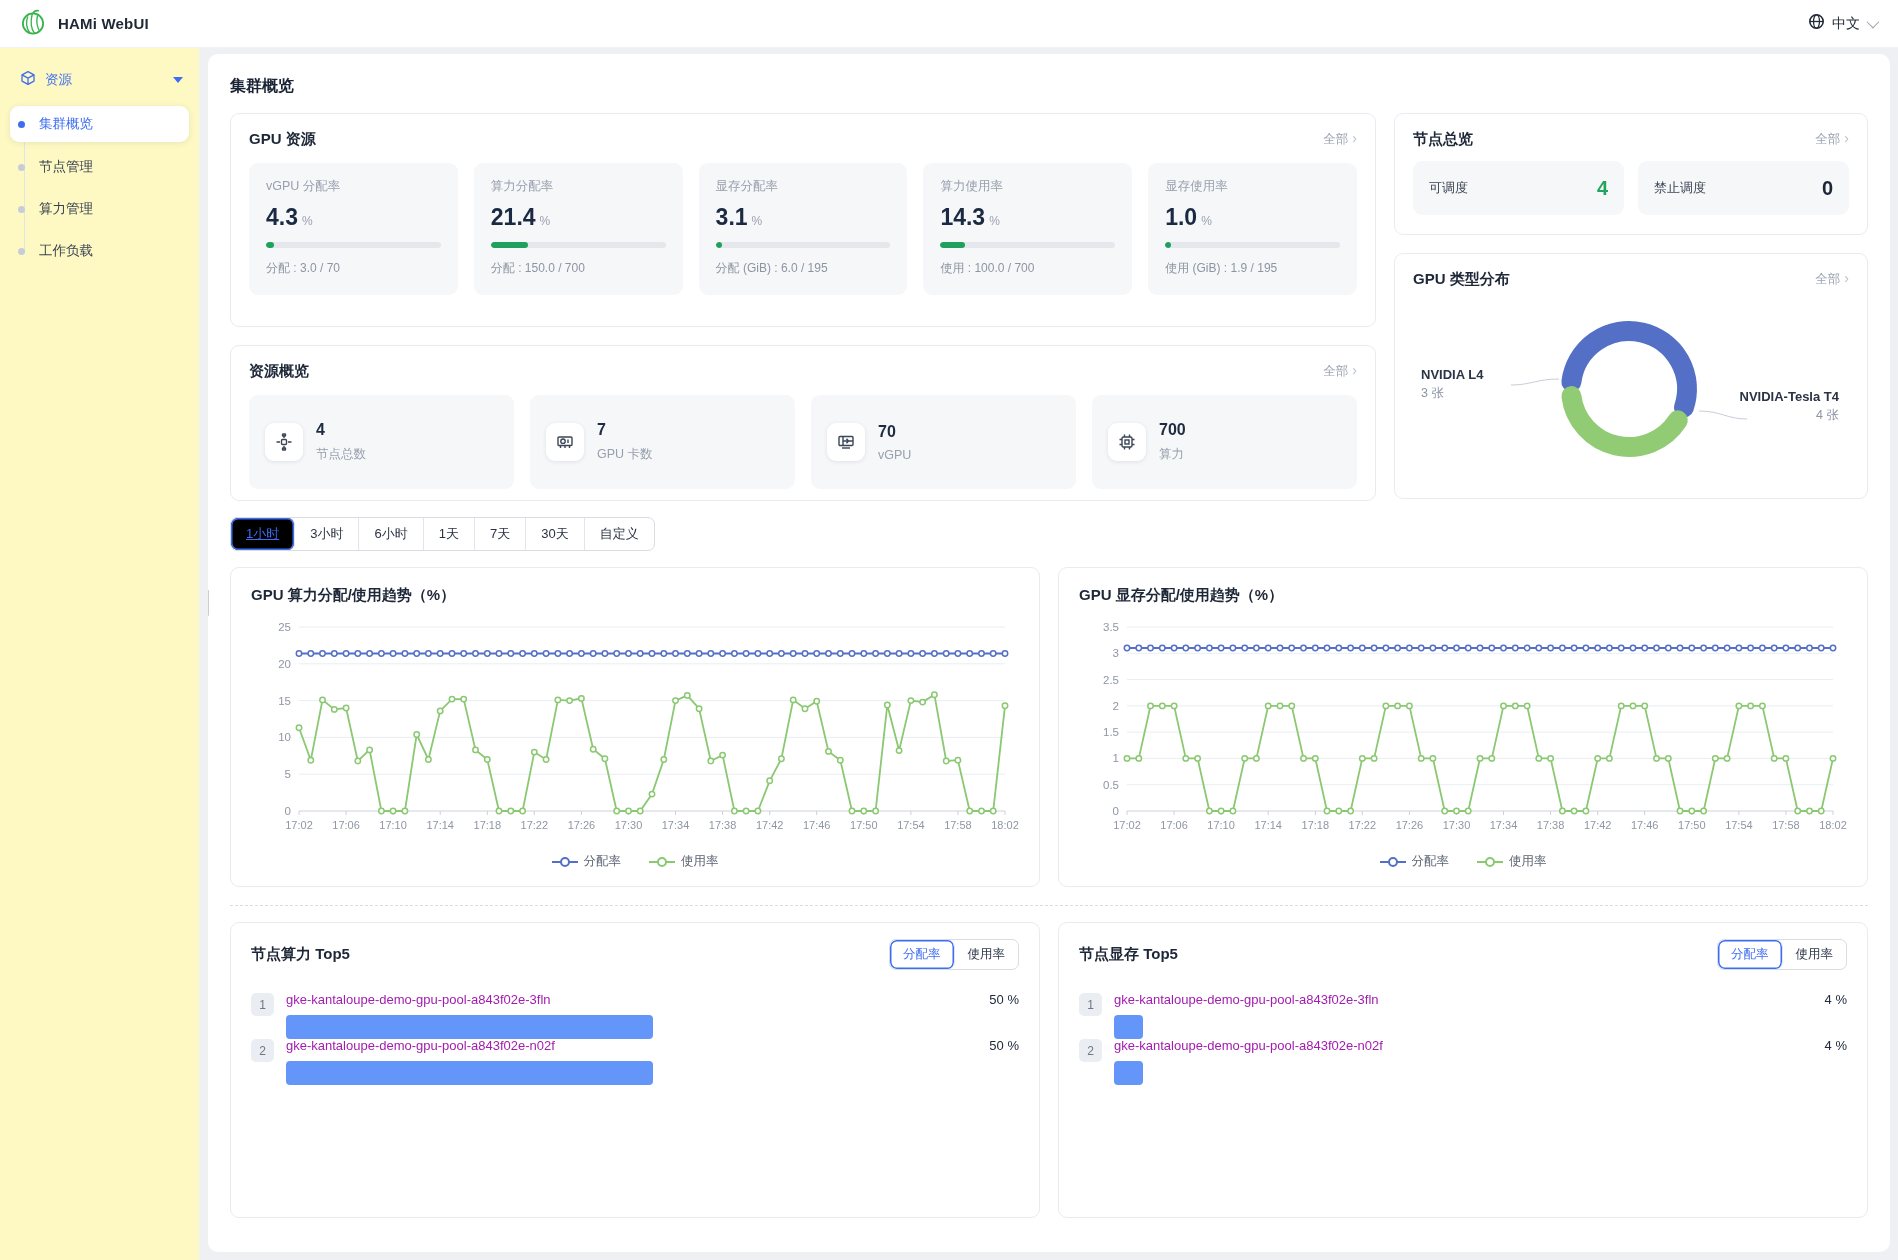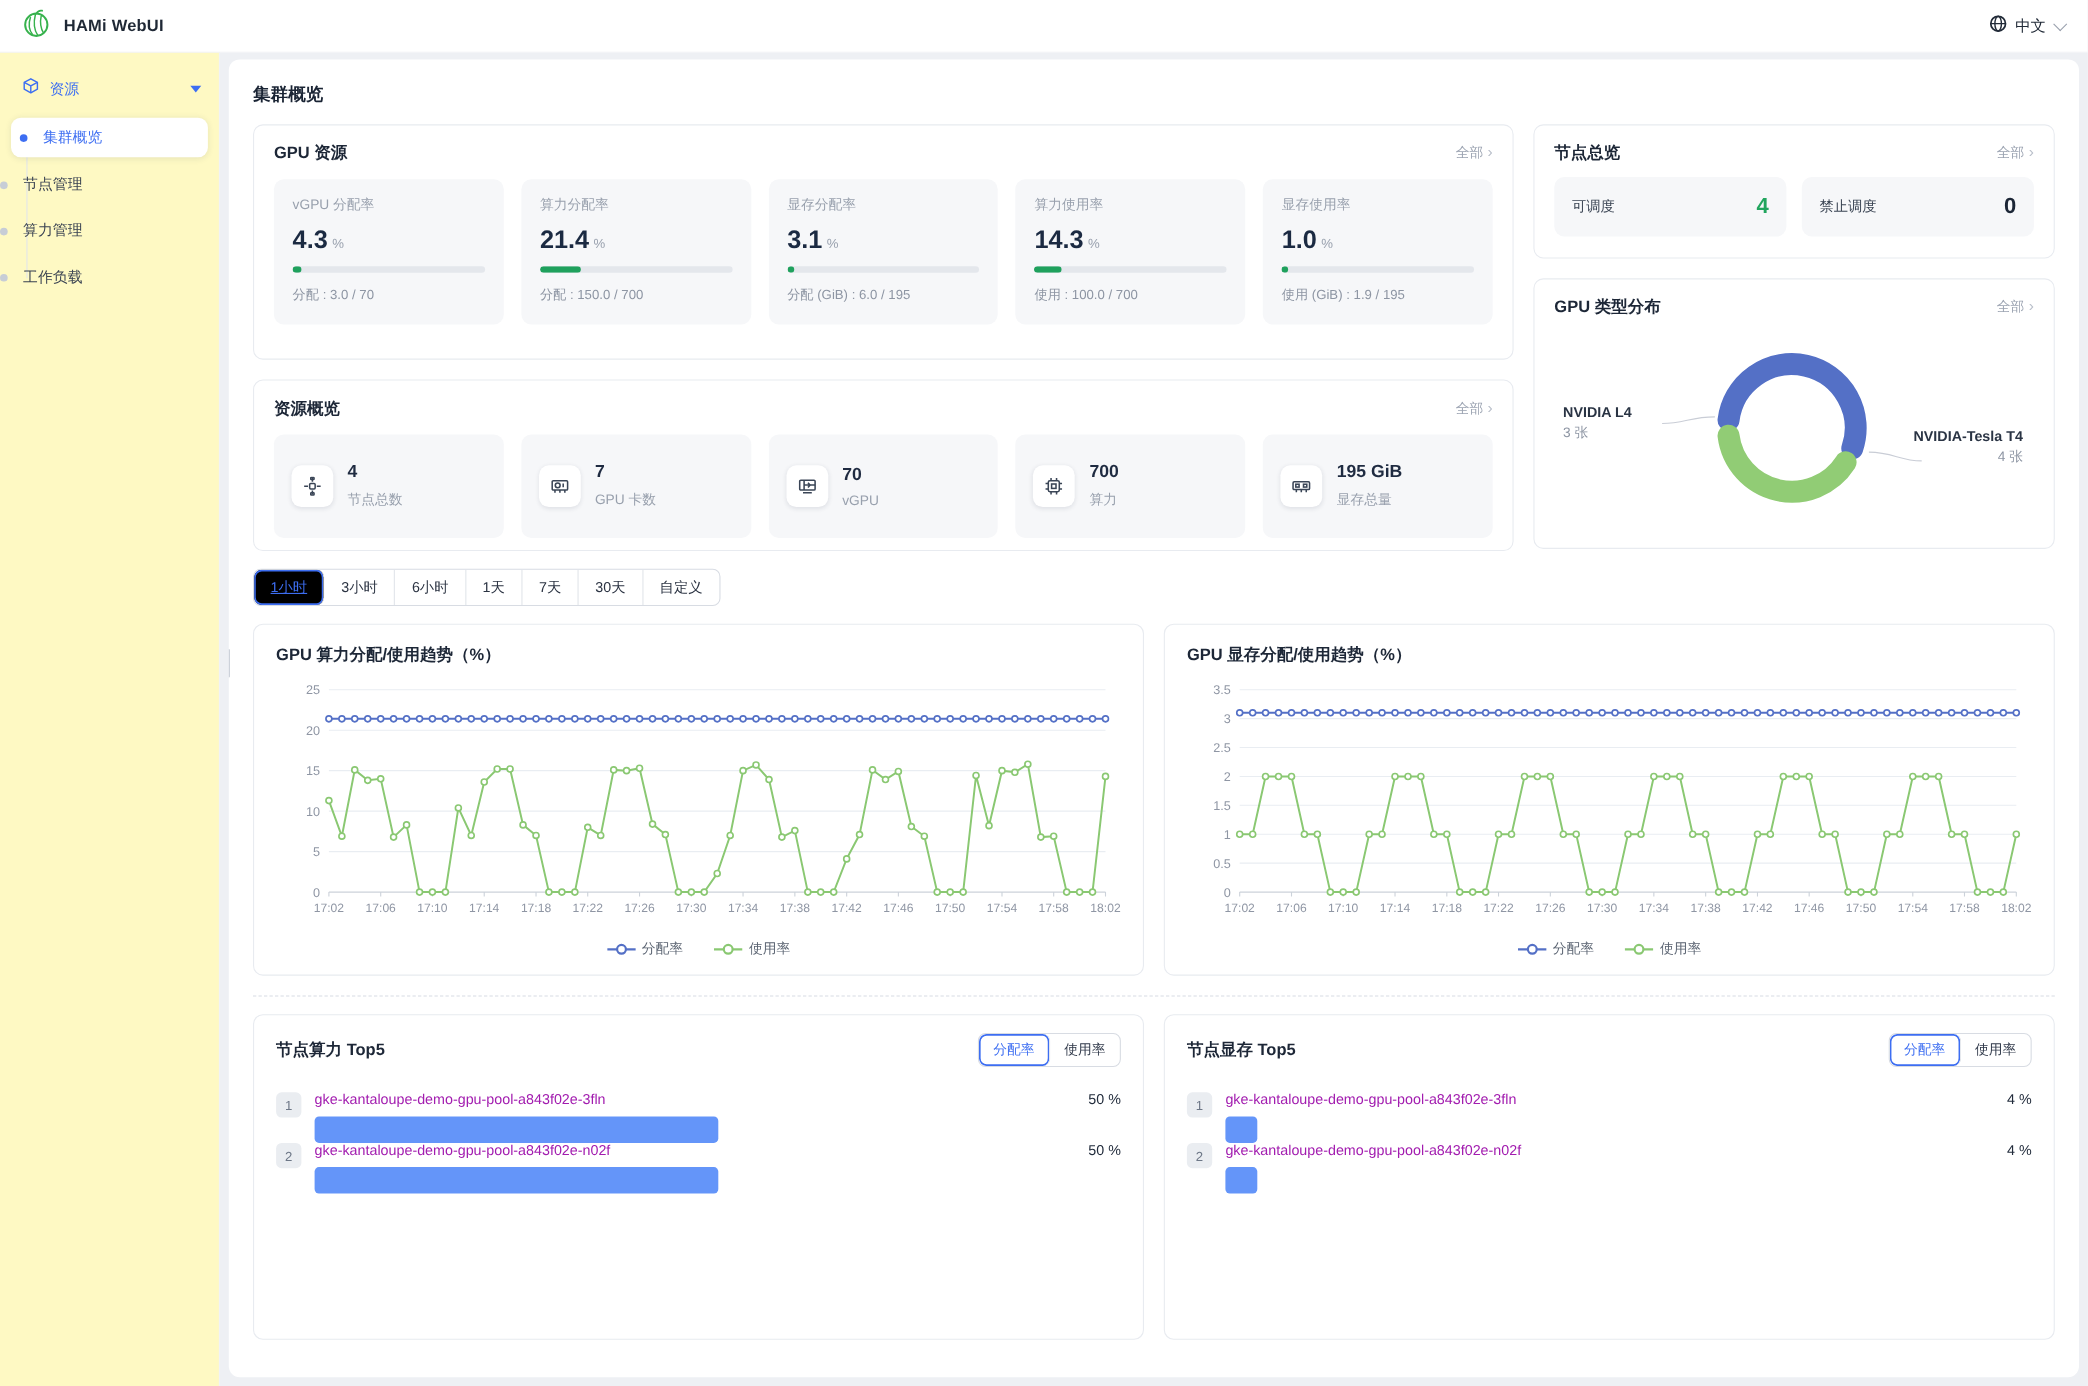--- a/index.html
+++ b/index.html
@@ -23,21 +23,21 @@
   .panel { background:#fff; border-radius:10px; height:100%; padding:18px 22px; overflow:hidden; position:relative;}
   .collapse-handle { position:absolute; left:-1px; top:536px; width:2px; height:26px; background:#c8cdd6; border-radius:2px; cursor:col-resize;}
 
   
   .side-section { display:flex; align-items:center; gap:9px; padding:8px 16px 8px 20px; cursor:pointer; }
   .side-section-label { color:#3d6ef2; font-size:13.5px; flex:1; }
   .caret-down { width:0; height:0; border-left:5px solid transparent; border-right:5px solid transparent;
                 border-top:6px solid #3d6ef2; }
   .tree { position:relative; margin-top:8px; }
   .tree-line { position:absolute; left:24px; top:18px; bottom:16px; width:1px; background:#e1e5ea; }
-  .tree-item { position:relative; display:flex; align-items:center; gap:14px; height:34px; 
+  .tree-item { position:relative; display:flex; align-items:center; gap:14px; height:34px; padding-left:18px;
                margin:0 10px 8px 0; cursor:pointer; }
   .tree-item .dot { width:7px; height:7px; border-radius:50%; background:#c7cdd6; flex:none; position:relative; z-index:1;}
   .tree-item .t-label { font-size:13.5px; color:#3a4352; }
   .tree-item.active { background:#fff; border-radius:9px; margin-left:10px; padding-left:8px;
                       box-shadow:0 1px 6px rgba(30,50,90,.10); height:36px;}
   .tree-item.active .dot { background:#3d6ef2; }
   .tree-item.active .t-label { color:#3d6ef2; }
 
   
   .card { background:#fff; border:1px solid #e8ebf0; border-radius:9px; padding:16px 18px; }
@@ -314,34 +314,20 @@
                 <span class="icon-sq">
                   <svg width="18" height="18" viewBox="0 0 18 18" fill="none" stroke="#3a4556" stroke-width="1.4">
                     <rect x="4" y="4" width="10" height="10" rx="1.5"></rect>
                       <rect x="7" y="7" width="4" height="4"></rect>
                     <path d="M6.5 1.5V4 M11.5 1.5V4 M6.5 14v2.5 M11.5 14v2.5 M1.5 6.5H4 M1.5 11.5H4 M14 6.5h2.5 M14 11.5h2.5"></path>
                   </svg>
                 </span>
                 <span class="res-txt">
                     <span class="res-val">700</span>
                     <span class="res-label">算力</span>
-                  </span>
-              </div>
-              <div class="res-tile">
-                <span class="icon-sq">
-                  <svg width="18" height="18" viewBox="0 0 18 18" fill="none" stroke="#3a4556" stroke-width="1.4">
-                    <rect x="1.5" y="5" width="15" height="7" rx="1"></rect>
-                      <path d="M4.5 12v2.5 M9 12v2.5 M13.5 12v2.5"></path>
-                      <rect x="4" y="7.2" width="3" height="2.6"></rect>
-                      <rect x="11" y="7.2" width="3" height="2.6"></rect>
-                  </svg>
-                </span>
-                <span class="res-txt">
-                    <span class="res-val">195 GiB</span>
-                    <span class="res-label">显存总量</span>
                   </span>
               </div>
             </div>
           </div>
         </div>
 
         <div class="col-r">
 
           <div class="card" style="height:122px;">
             <div class="card-head" style="margin-bottom:12px;">

